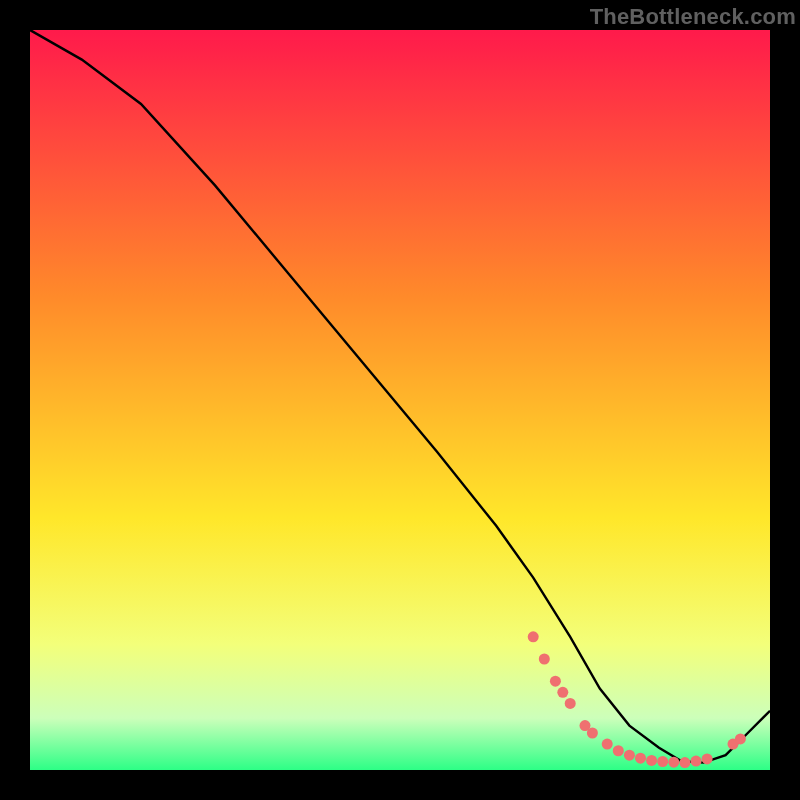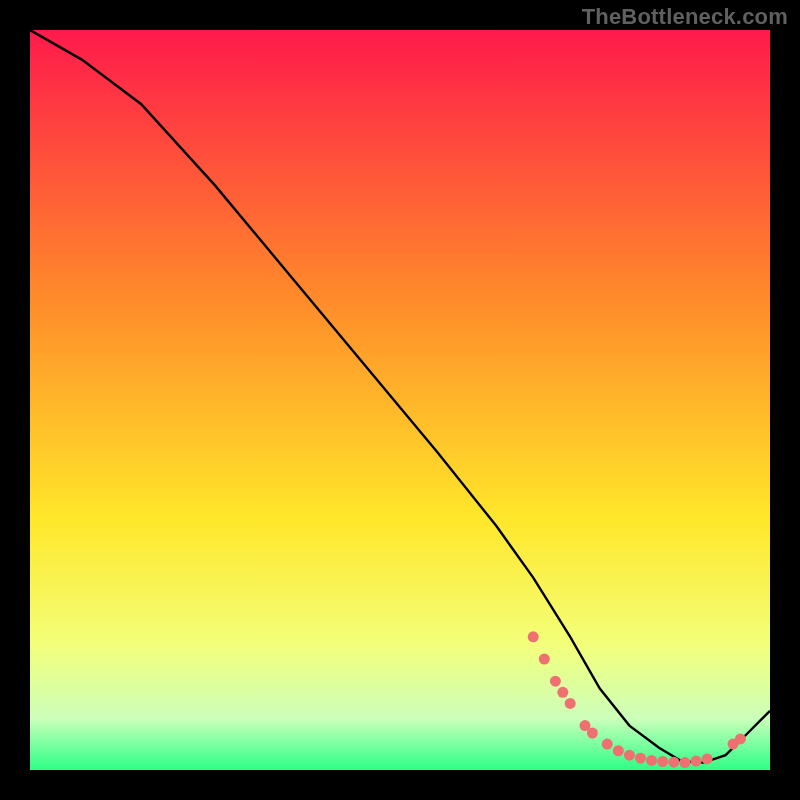--- a/index.html
+++ b/index.html
@@ -13,21 +13,21 @@
   }
   .frame {
     position: relative;
     width: 800px;
     height: 800px;
     background: #000;
   }
   .watermark {
     position: absolute;
     top: 4px;
-    right: 12px;
+    right: 4px;
     color: #606060;
     font-size: 22px;
     font-weight: 600;
     letter-spacing: 0.2px;
     z-index: 50;
   }
   .plot {
     position: absolute;
     left: 30px;
     top: 30px;

